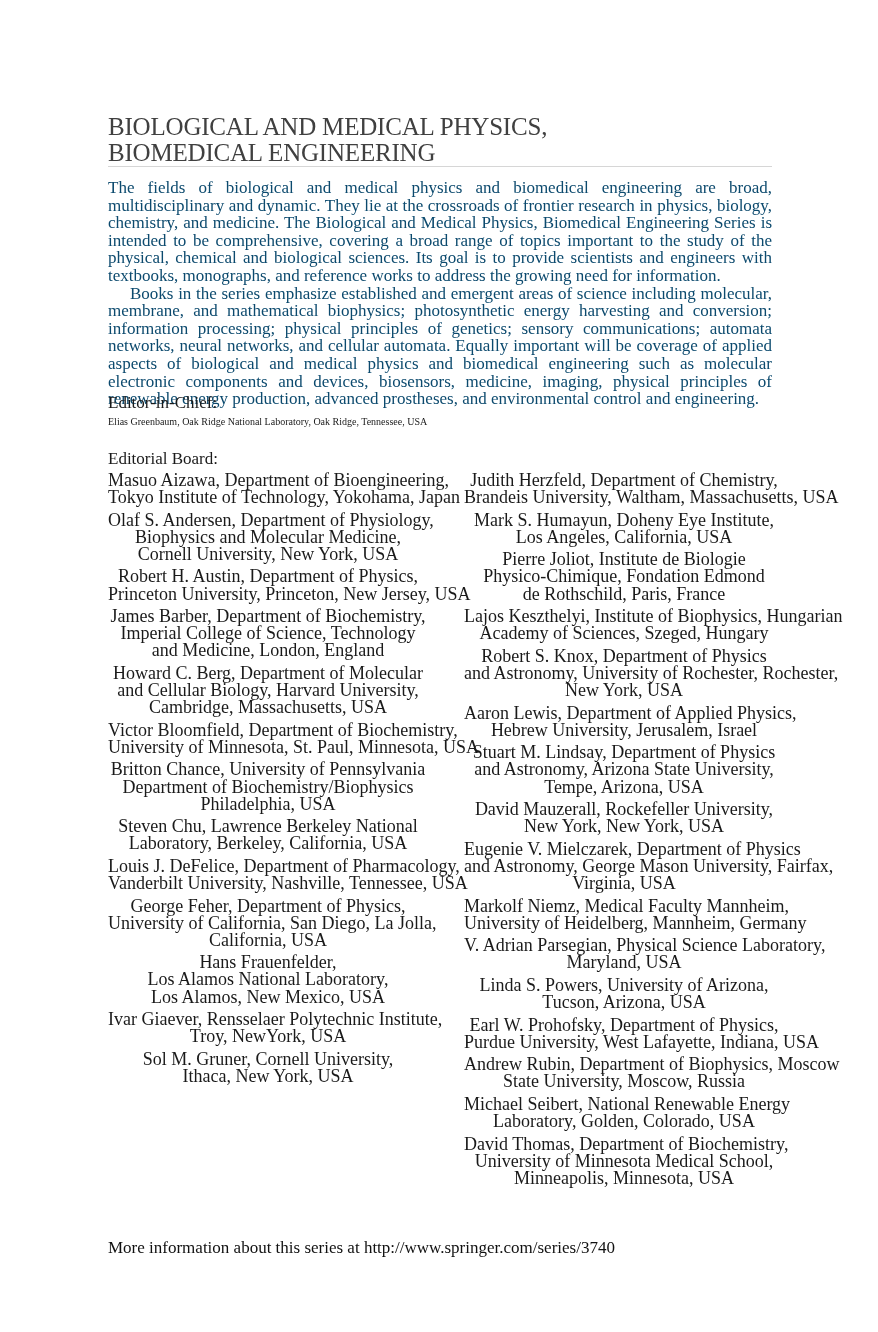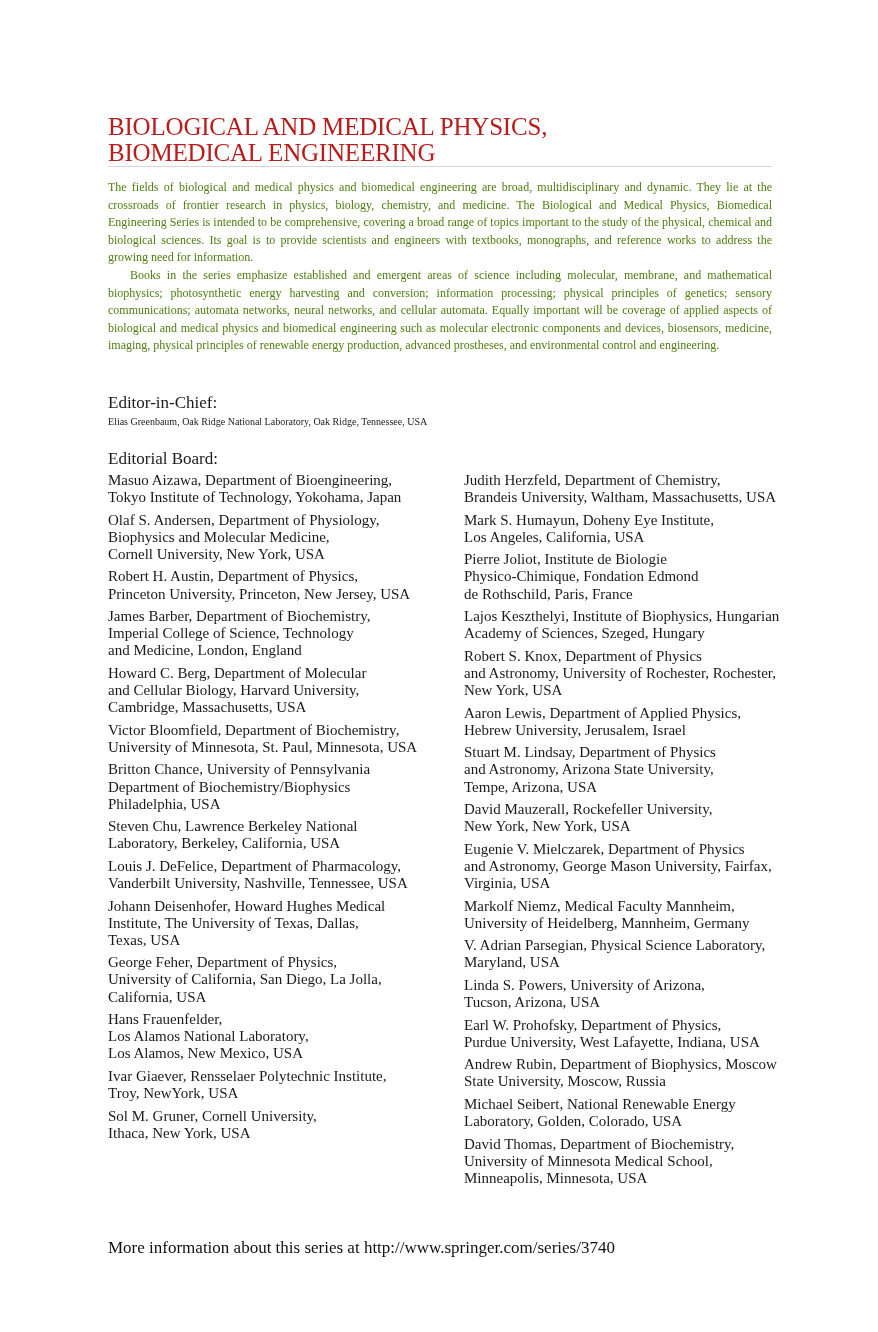--- a/index.html
+++ b/index.html
@@ -5,43 +5,43 @@
     html, body { margin: 0; padding: 0; background: #ffffff; }
     body {
       width: 878px; height: 1332px; position: relative; overflow: hidden;
       font-family: "Liberation Serif", "DejaVu Serif", serif;
       color: #1a1a1a;
     }
     .page { position: absolute; left: 108px; top: 0; width: 664px; }
     .title {
       position: absolute; left: 0; top: 114px; width: 664px;
       font-size: 25px; line-height: 26px; letter-spacing: -0.2px;
-      color: #b91c1c;
+      color: #404040;
     }
     .title div { white-space: nowrap; }
     .rule {
       position: absolute; left: 0; top: 166px; width: 664px; height: 1px;
       background: #d6d6d6;
     }
     .intro {
       position: absolute; left: 0; top: 179px; width: 664px;
-      font-size: 12px; line-height: 17.6px; text-align: justify;
-      color: #4d7c0f;
+      font-size: 17px; line-height: 17.6px; text-align: justify;
+      color: #0c4a6e;
     }
     .intro p { margin: 0; }
     .intro p + p { text-indent: 22px; }
     .label {
       position: absolute; left: 0; font-size: 17px; color: #1a1a1a;
     }
     .chief {
       position: absolute; left: 0; top: 416px; font-size: 10px; color: #1a1a1a; white-space: nowrap;
     }
     .col {
       position: absolute; top: 472px; width: 320px;
-      font-size: 15px; line-height: 17.1px; color: #1a1a1a;
+      font-size: 18px; line-height: 17.1px; color: #1a1a1a; text-align: center;
     }
     .col.left { left: 0; }
     .col.right { left: 356px; }
     .member { margin: 0 0 5.5px 0; }
     .member div { white-space: nowrap; }
     .more {
       position: absolute; left: 0; top: 1238px; font-size: 17px; color: #111; white-space: nowrap;
     }
   </style>
 </head>
@@ -99,25 +99,20 @@
       </div>
       <div class="member">
         <div>Steven Chu, Lawrence Berkeley National</div>
         <div>Laboratory, Berkeley, California, USA</div>
       </div>
       <div class="member">
         <div>Louis J. DeFelice, Department of Pharmacology,</div>
         <div>Vanderbilt University, Nashville, Tennessee, USA</div>
       </div>
       <div class="member">
-        <div>Johann Deisenhofer, Howard Hughes Medical</div>
-        <div>Institute, The University of Texas, Dallas,</div>
-        <div>Texas, USA</div>
-      </div>
-      <div class="member">
         <div>George Feher, Department of Physics,</div>
         <div>University of California, San Diego, La Jolla,</div>
         <div>California, USA</div>
       </div>
       <div class="member">
         <div>Hans Frauenfelder,</div>
         <div>Los Alamos National Laboratory,</div>
         <div>Los Alamos, New Mexico, USA</div>
       </div>
       <div class="member">

